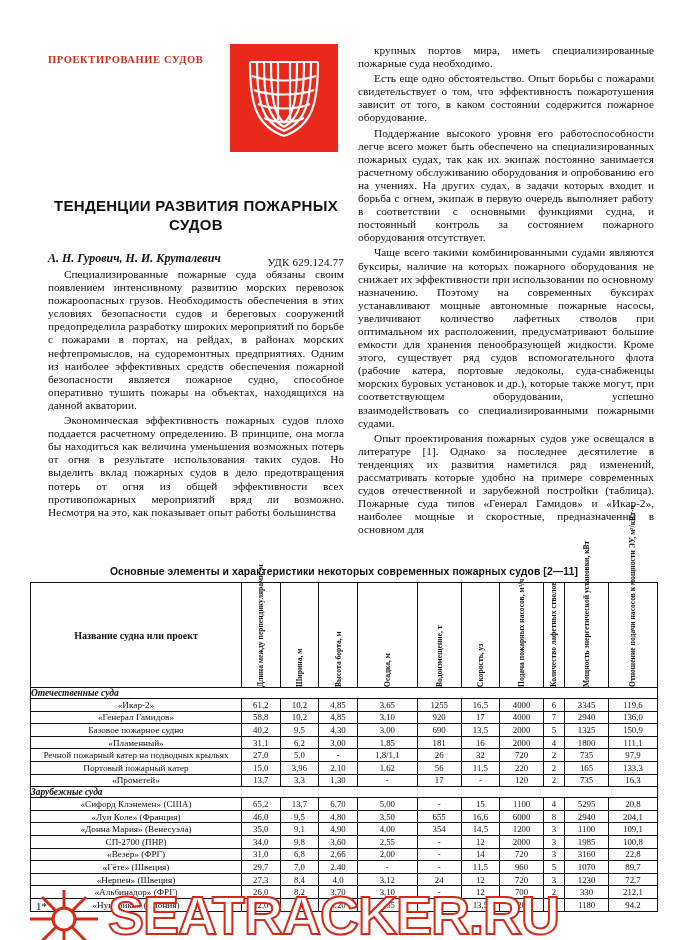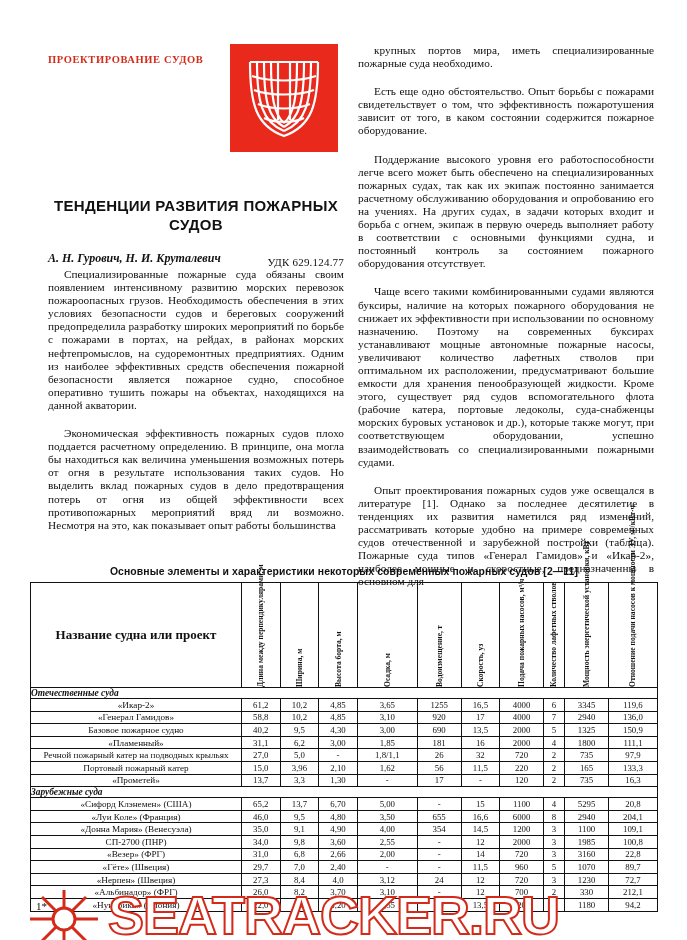--- a/index.html
+++ b/index.html
@@ -42,21 +42,21 @@
   }
   .udk{
     font-size:11px;float:right;letter-spacing:.2px;margin-top:8px;
   }
   .clear{clear:both;}
   p.body{
     font-size:11.3px;line-height:13.1px;margin:0 0 0 0;
     text-indent:16px;text-align:justify;
     hyphens:auto;-webkit-hyphens:auto;
   }
-  p.body + p.body{margin-top:15px;}
+  p.body + p.body{margin-top:2px;}
 
   
   .tablewrap{position:absolute;left:30px;top:566px;width:628px;}
   .tcaption{
     font-family:"Liberation Sans",sans-serif;
     font-weight:bold;font-size:10.4px;text-align:center;
     margin-bottom:5px;letter-spacing:.1px;
   }
   table.t{
     border-collapse:collapse;width:628px;
@@ -74,21 +74,21 @@
     writing-mode:vertical-rl;
     transform:rotate(180deg);
     white-space:nowrap;
     font-size:7.6px;line-height:9px;
     margin:0 auto;
     display:block;
     height:96px;
     text-align:left;
   }
   .vert.two{line-height:8px;}
-  .namecol{width:210px;vertical-align:middle;font-size:13px;}
+  .namecol{width:210px;vertical-align:middle;font-size:10px;}
   .sectrow td{
     font-style:italic;font-weight:bold;font-size:9.4px;
     padding:2px 0;
   }
   .shipname{text-align:center;padding-left:18px;font-size:9.2px;height:11px;}
   .num{text-align:center;font-size:8.8px;}
   td.num, td.shipname{height:11.6px;}
 
   
   .pagenum{

